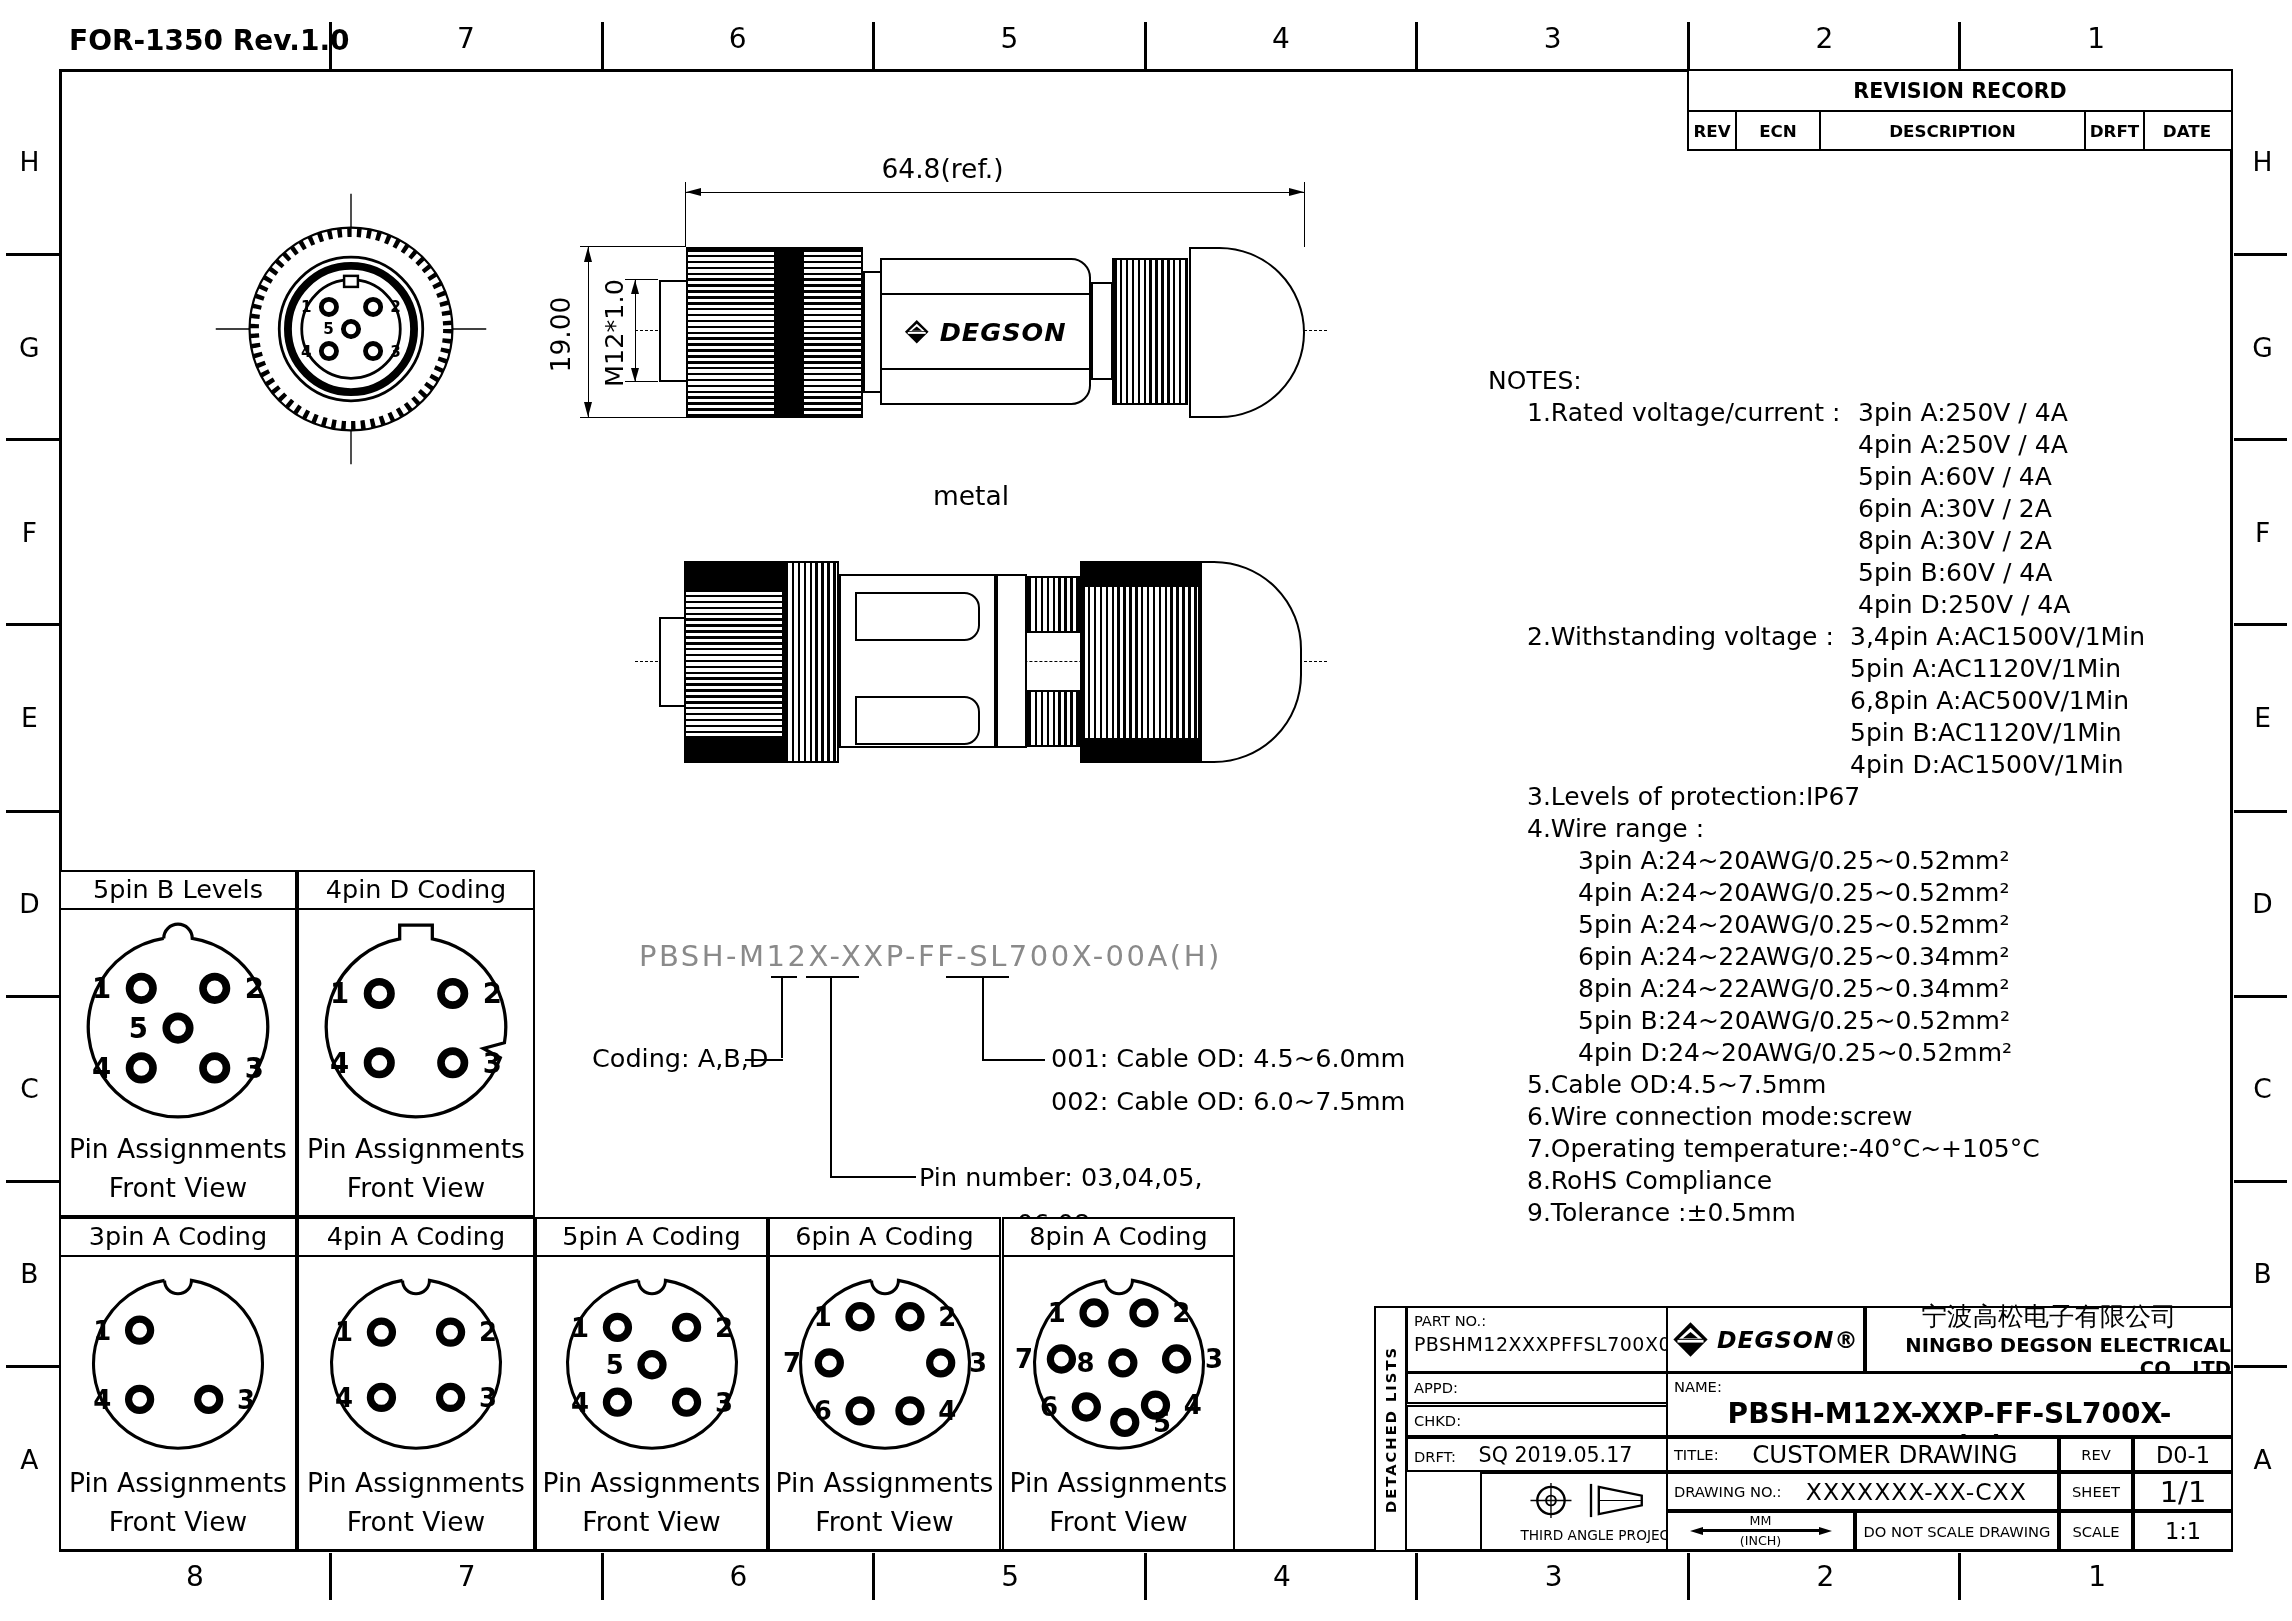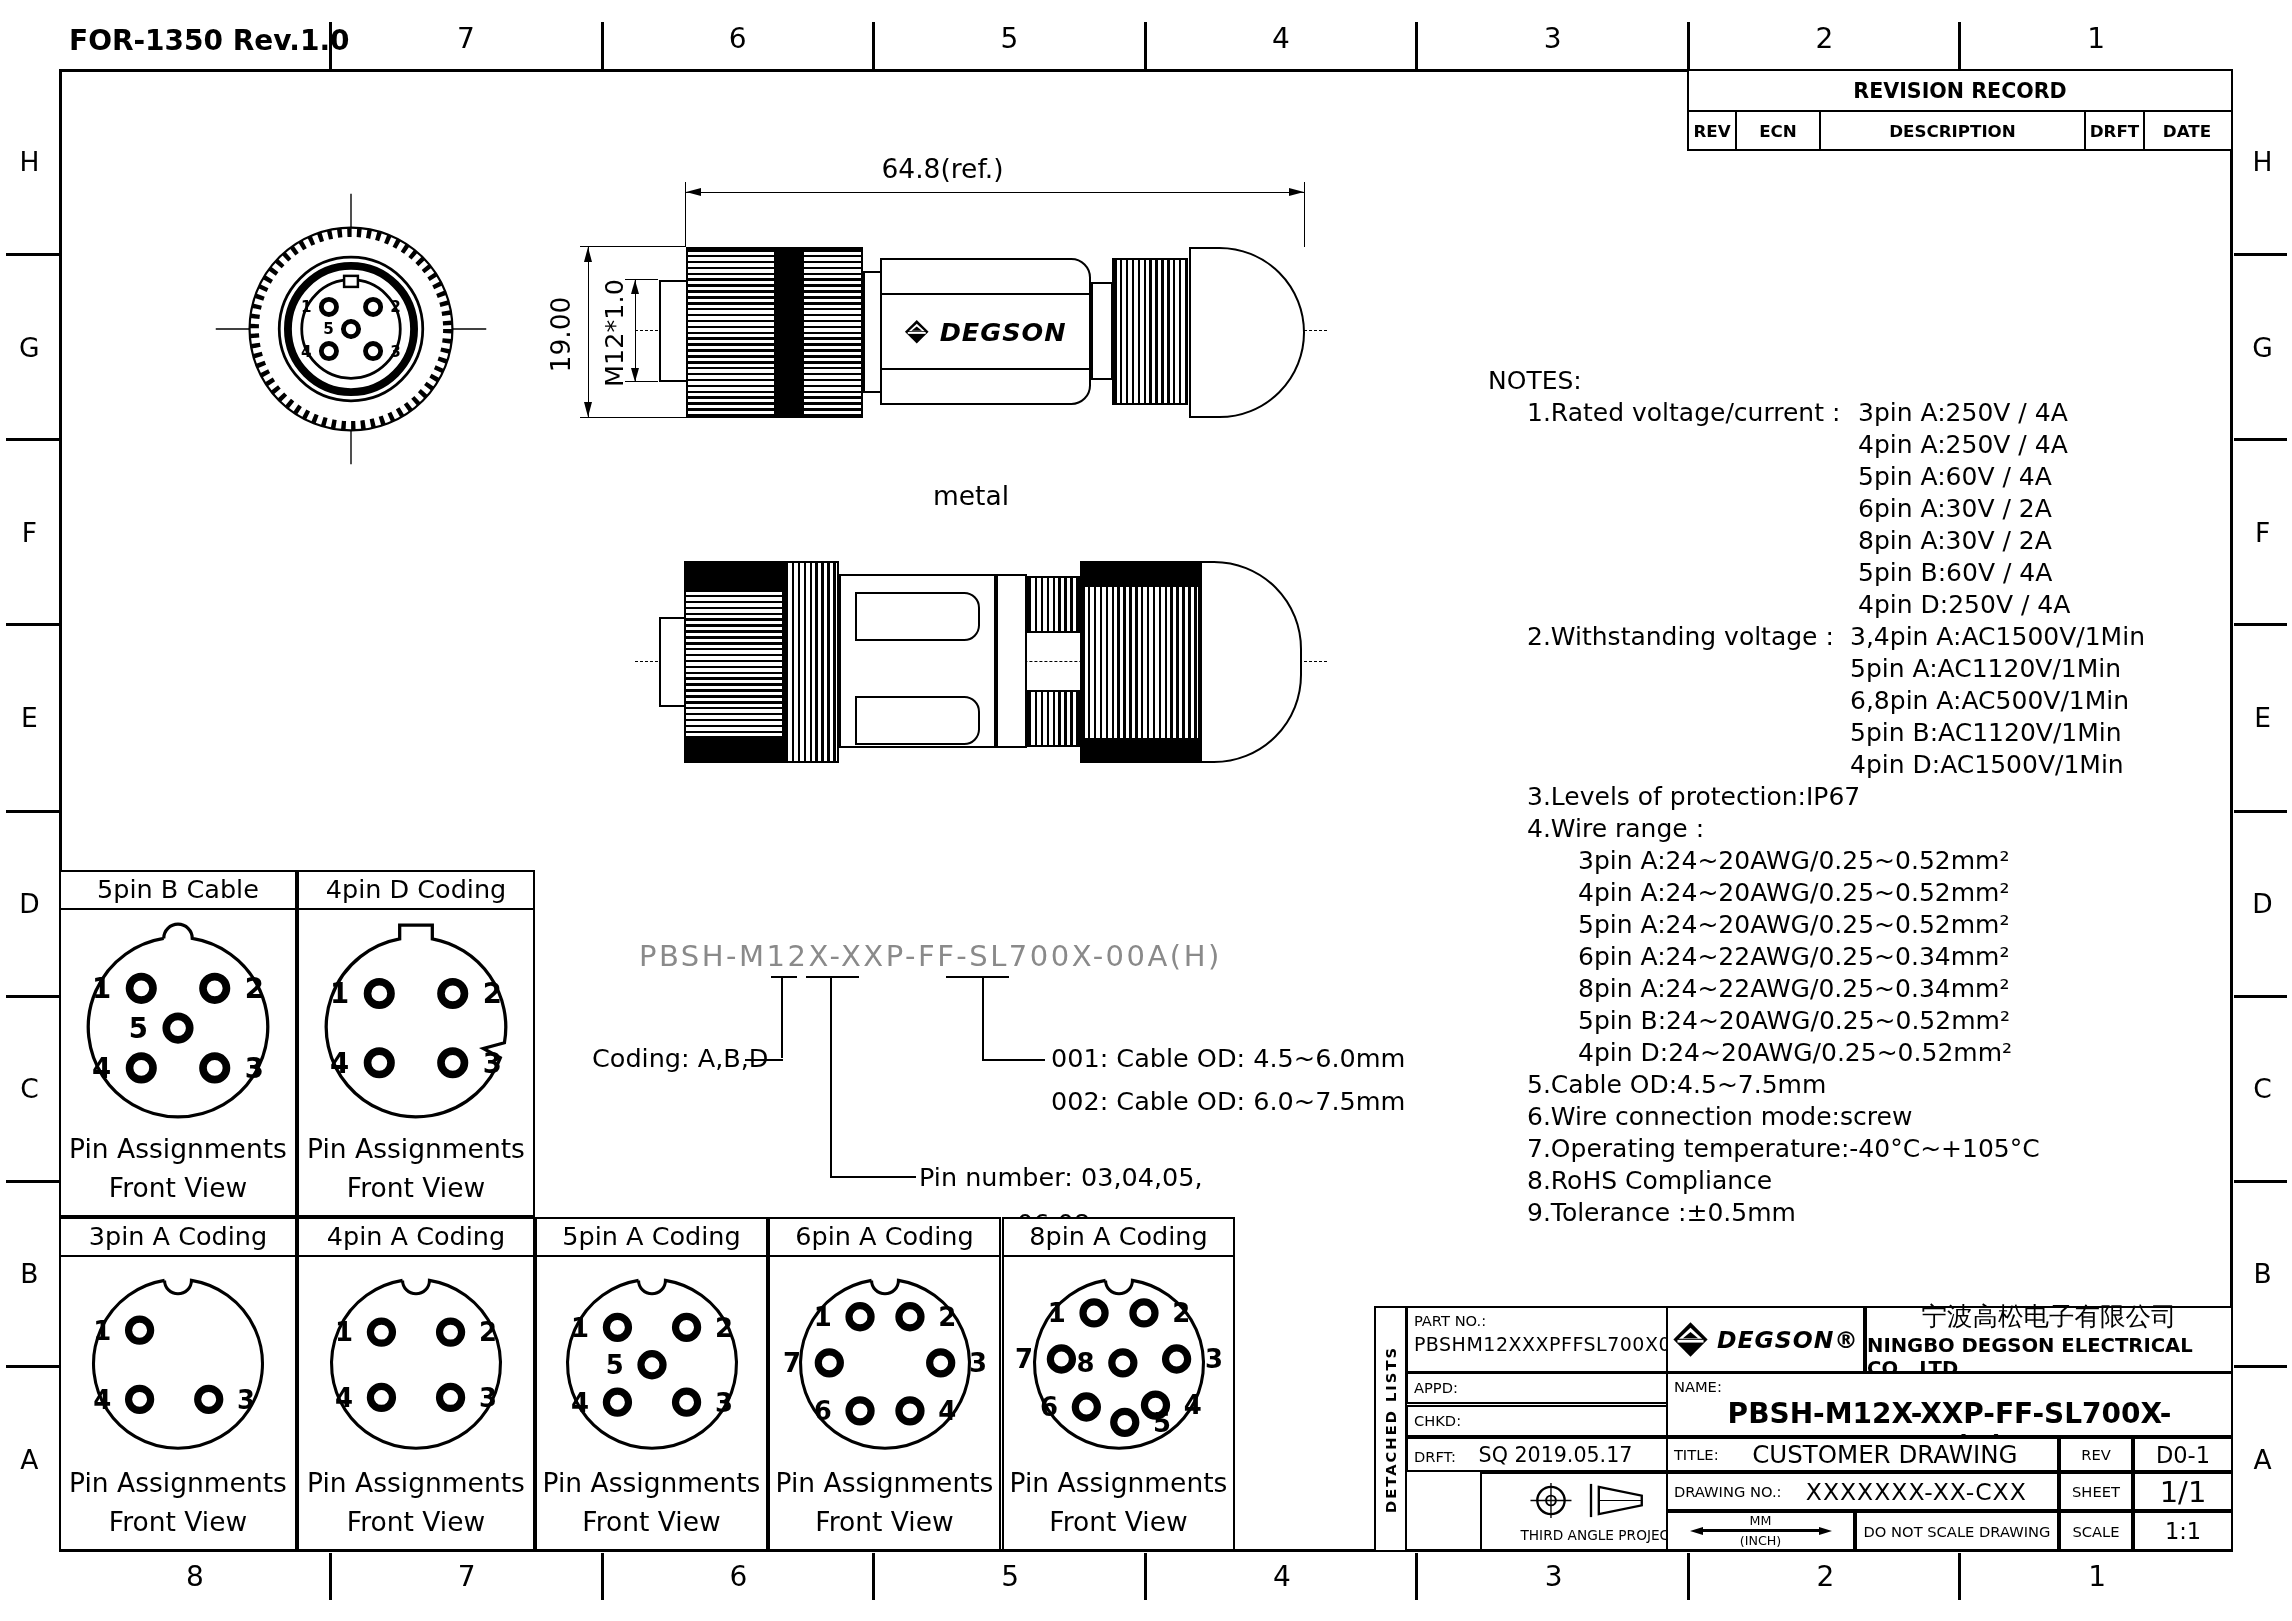--- a/index.html
+++ b/index.html
@@ -63,21 +63,21 @@
   .ind{margin-left:90px}
   
   .pn-gray{position:absolute;font-size:29px;letter-spacing:2.5px;white-space:nowrap}
   .ol{position:absolute;font-size:25.5px;white-space:nowrap}
   
   .tb{position:absolute;border:2.9px solid #000;box-sizing:border-box;background:#fff}
   .lbl{font-weight:normal;font-size:14.7px}
   .tb-pad{padding:3.9px 5.9px}
   .vert-strip{display:flex;align-items:center;justify-content:center}
   .vert-txt{writing-mode:vertical-rl;transform:rotate(180deg);font-size:14.7px;font-weight:bold;letter-spacing:2px;white-space:nowrap}
-  .cellflex{display:flex;align-items:center;justify-content:center;text-align:left}
+  .cellflex{display:flex;align-items:center;justify-content:center;text-align:right}
   .arrbar{display:inline-flex;align-items:center}
   .arrbar i{display:block;width:0;height:0;border-style:solid}
   .arrbar .bar{width:116px;height:2.9px;background:#000;border:none}
 </style>
 </head>
 <body>
 
 <div class="sheet">
 
   <div class="frame"></div>
@@ -276,21 +276,21 @@
   <div class="vline2" style="left:830px;top:978px;height:200px"></div>
   <div class="hline2" style="left:830px;top:1176px;width:86px"></div>
   <div class="ol" style="left:919px;top:1162px">Pin number: 03,04,05,</div>
   <div class="ol" style="left:1017px;top:1208px">06,08</div>
   <div class="vline2" style="left:982px;top:978px;height:82px"></div>
   <div class="hline2" style="left:982px;top:1059px;width:63px"></div>
   <div class="ol" style="left:1051px;top:1043px">001: Cable OD: 4.5~6.0mm</div>
   <div class="ol" style="left:1051px;top:1086px">002: Cable OD: 6.0~7.5mm</div>
 
   <div class="pcell" style="left:59px;top:870px;width:238px;height:347px">
-    <div class="ptitle">5pin B Cable</div>
+    <div class="ptitle">5pin B Levels</div>
     <svg class="pdia pdia-lg" viewBox="0 0 200 200">
         <path d="M86,18.1 A88,88 0 1 0 114,18.1 A14,14 0 0 0 86,18.1" fill="#fff" stroke="#000" stroke-width="3.2"></path>
         <circle cx="64" cy="67" r="11.5" fill="#fff" stroke="#000" stroke-width="7.5"></circle>
         <text y="76.72" font-size="27" font-weight="bold" x="34.5" text-anchor="end">1</text>
         <circle cx="136" cy="67" r="11.5" fill="#fff" stroke="#000" stroke-width="7.5"></circle>
         <text y="76.72" font-size="27" font-weight="bold" x="165.5" text-anchor="start">2</text>
         <circle cx="100" cy="106" r="11.5" fill="#fff" stroke="#000" stroke-width="7.5"></circle>
         <text y="115.72" font-size="27" font-weight="bold" x="70.5" text-anchor="end">5</text>
         <circle cx="64" cy="145" r="11.5" fill="#fff" stroke="#000" stroke-width="7.5"></circle>
         <text y="154.72" font-size="27" font-weight="bold" x="34.5" text-anchor="end">4</text>

